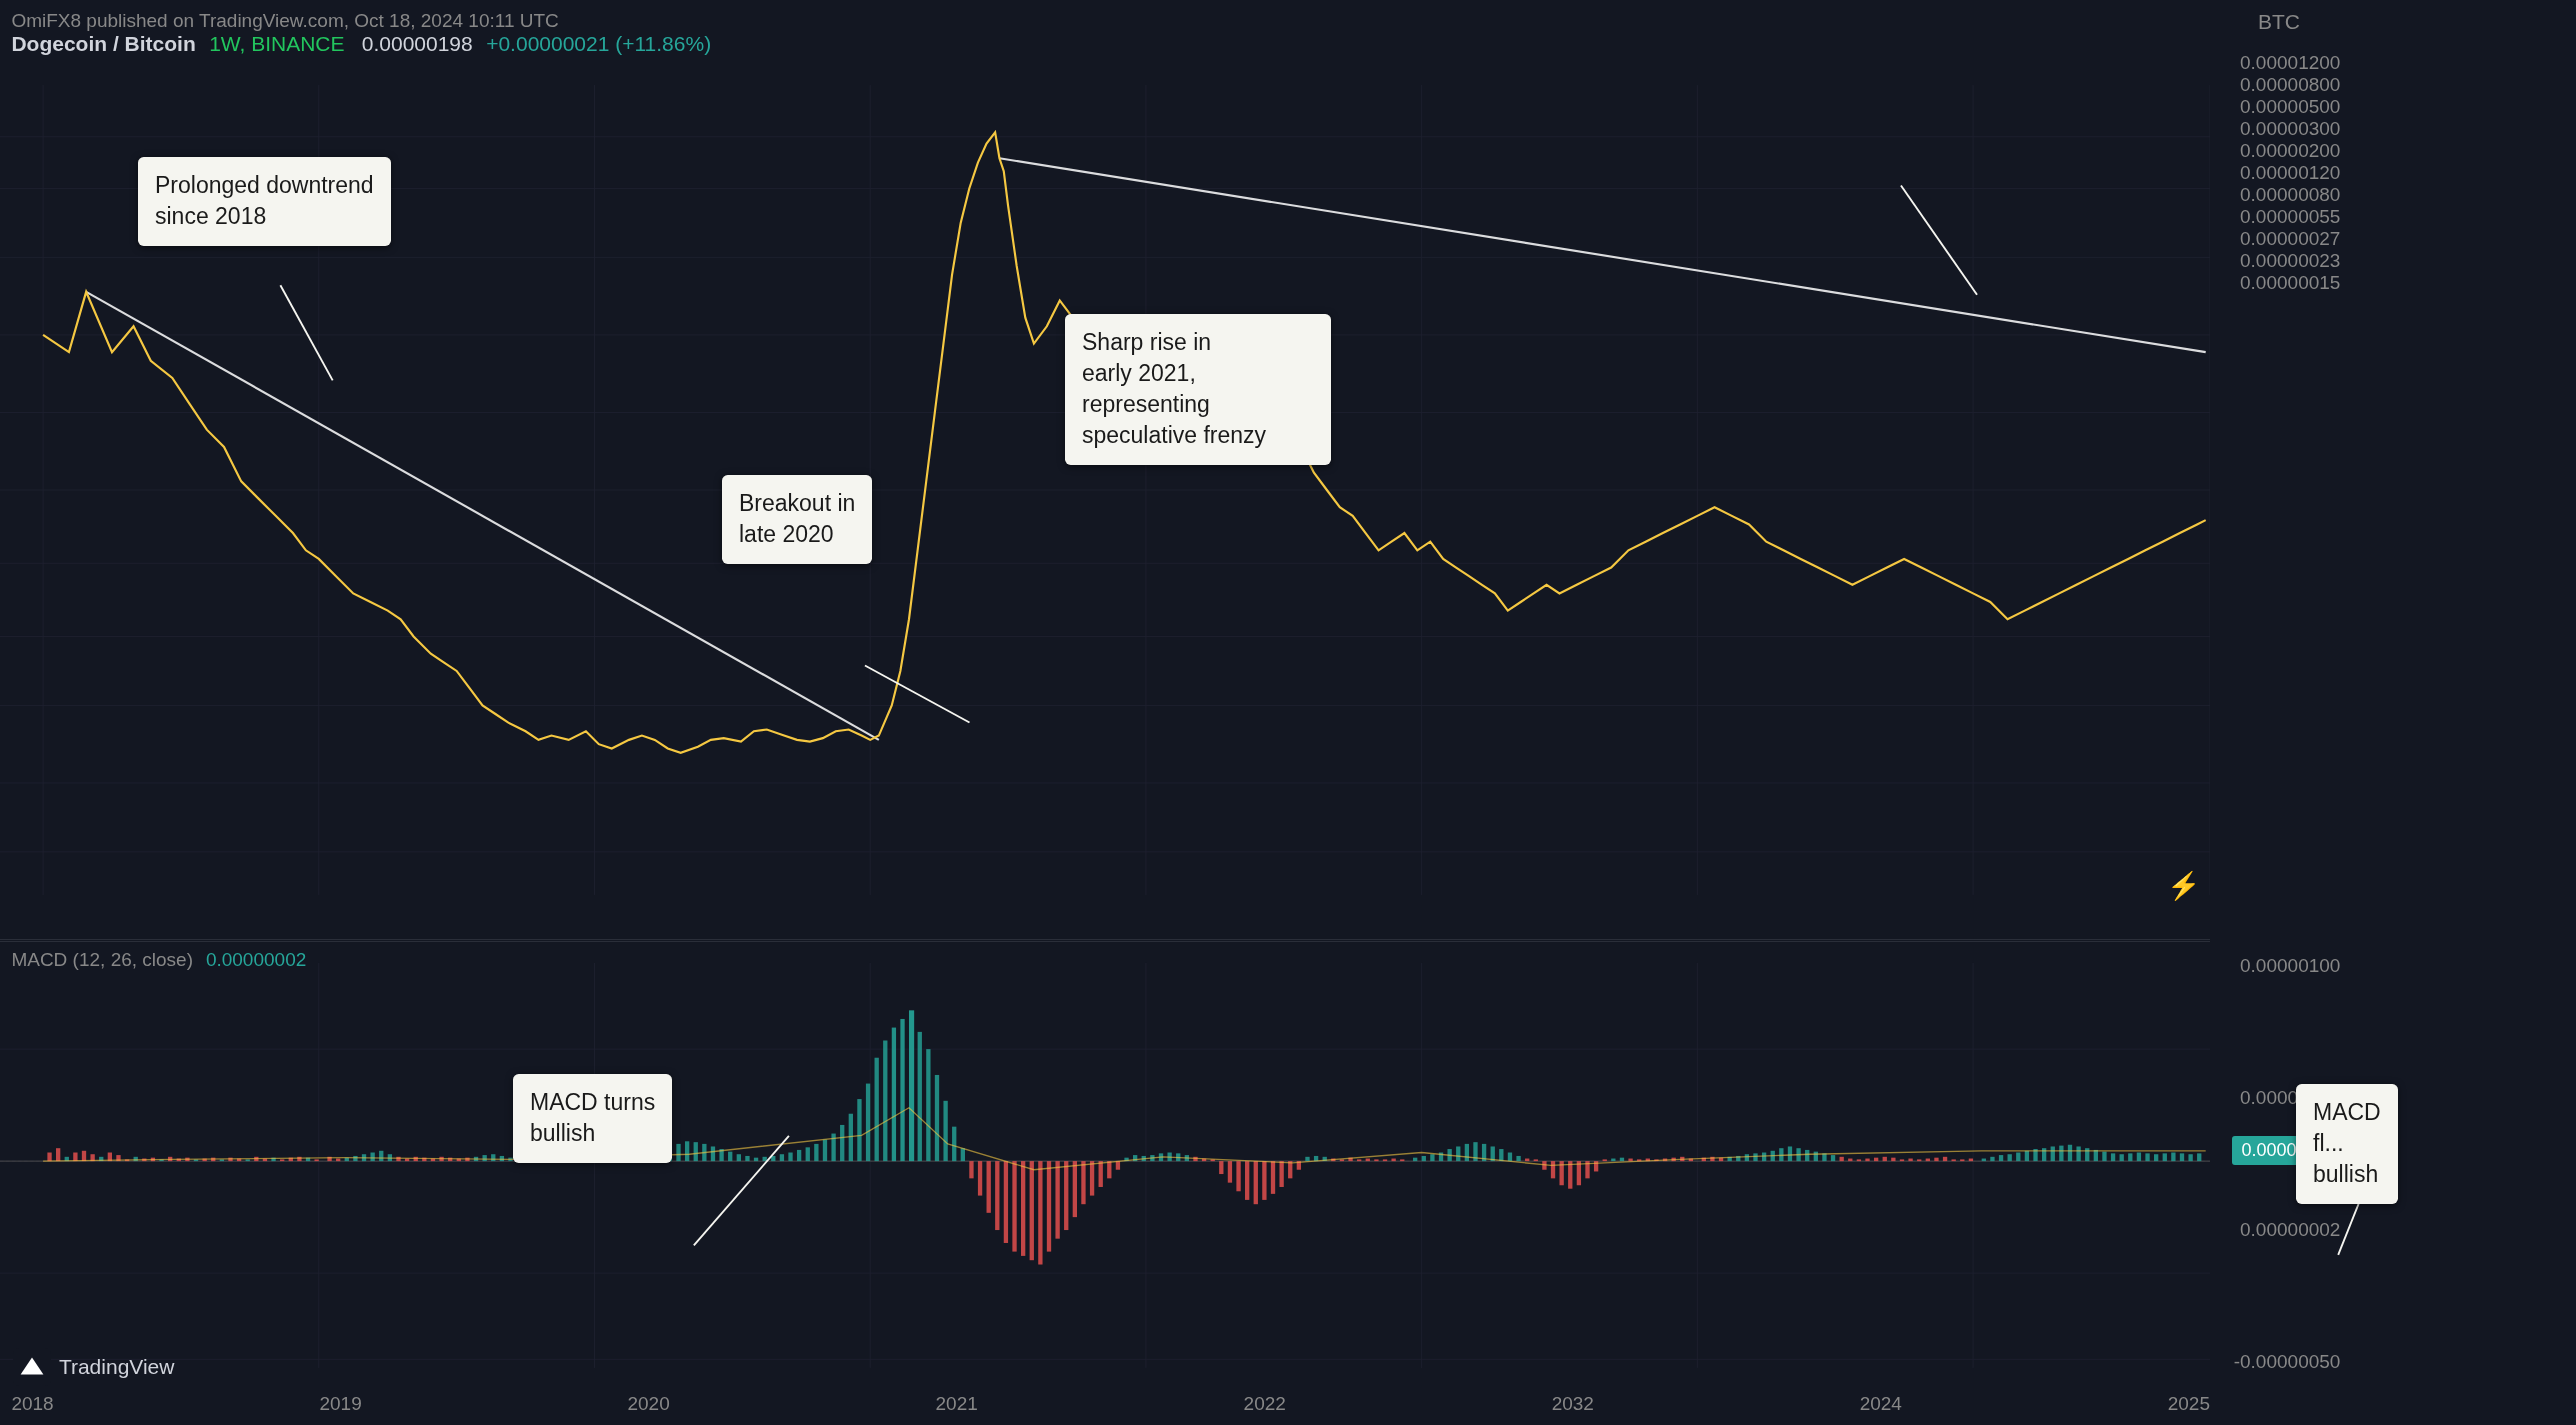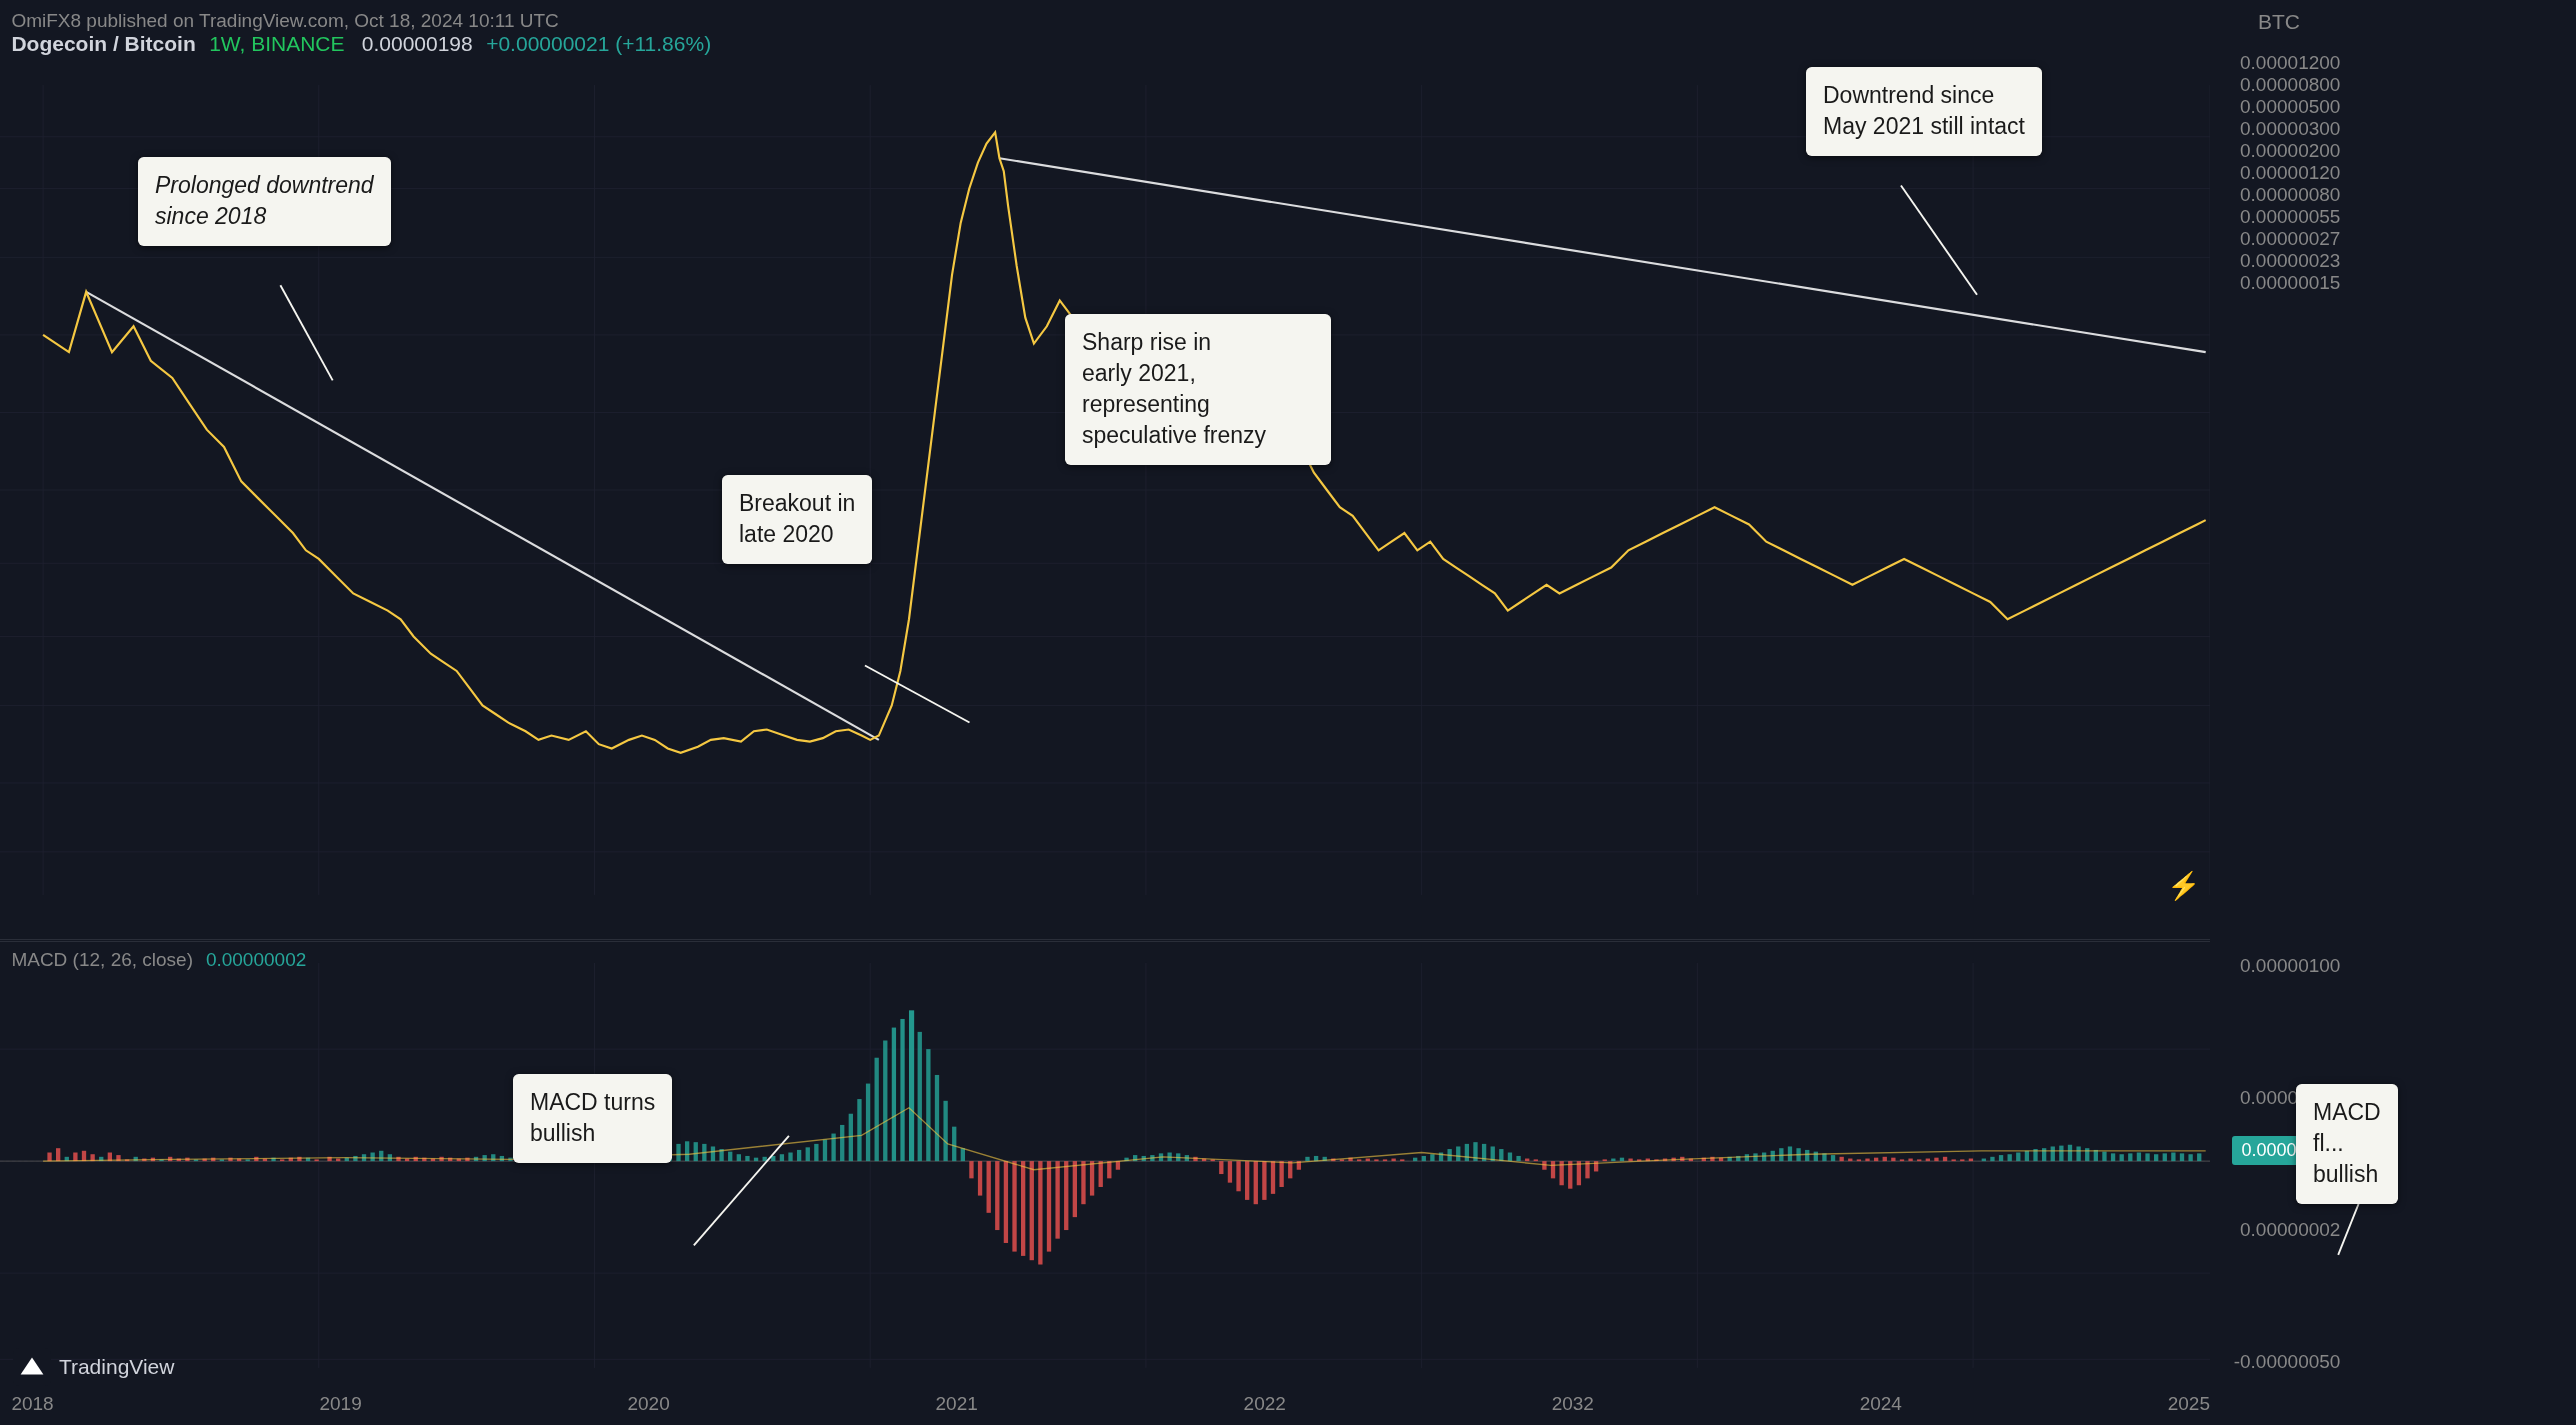--- a/index.html
+++ b/index.html
@@ -693,40 +693,35 @@
     <span>2019</span>
     <span>2020</span>
     <span>2021</span>
     <span>2022</span>
     <span>2032</span>
     <span>2024</span>
     <span>2025</span>
   </div>
 
   <div class="callout" style="top: 157px; left: 138px;">
-    <span style="white-space:pre-line;font-style:italic;">Prolonged downtrend
+    <span style="white-space:pre-line;">Prolonged downtrend
 since 2018</span>
   </div>
 
   <div class="callout" style="top: 475px; left: 722px;">
     <span style="white-space:pre-line;">Breakout in
 late 2020</span>
   </div>
 
   <div class="callout" style="top: 314px; left: 1065px;">
     <span style="white-space:pre-line;">Sharp rise in
 early 2021, representing
 speculative frenzy</span>
   </div>
 
-  <div class="callout" style="top: 67px; left: 1806px;">
-    <span style="white-space:pre-line;">Downtrend since
-May 2021 still intact</span>
-    
-  </div>
 
   <div class="callout" style="top: 1074px; left: 513px;">
     <span style="white-space:pre-line;">MACD turns
 bullish</span>
   </div>
 
   <div class="callout" style="top: 1084px; left: 2296px;">
     <span style="white-space:pre-line;">MACD fl...
 bullish</span>
   </div>

